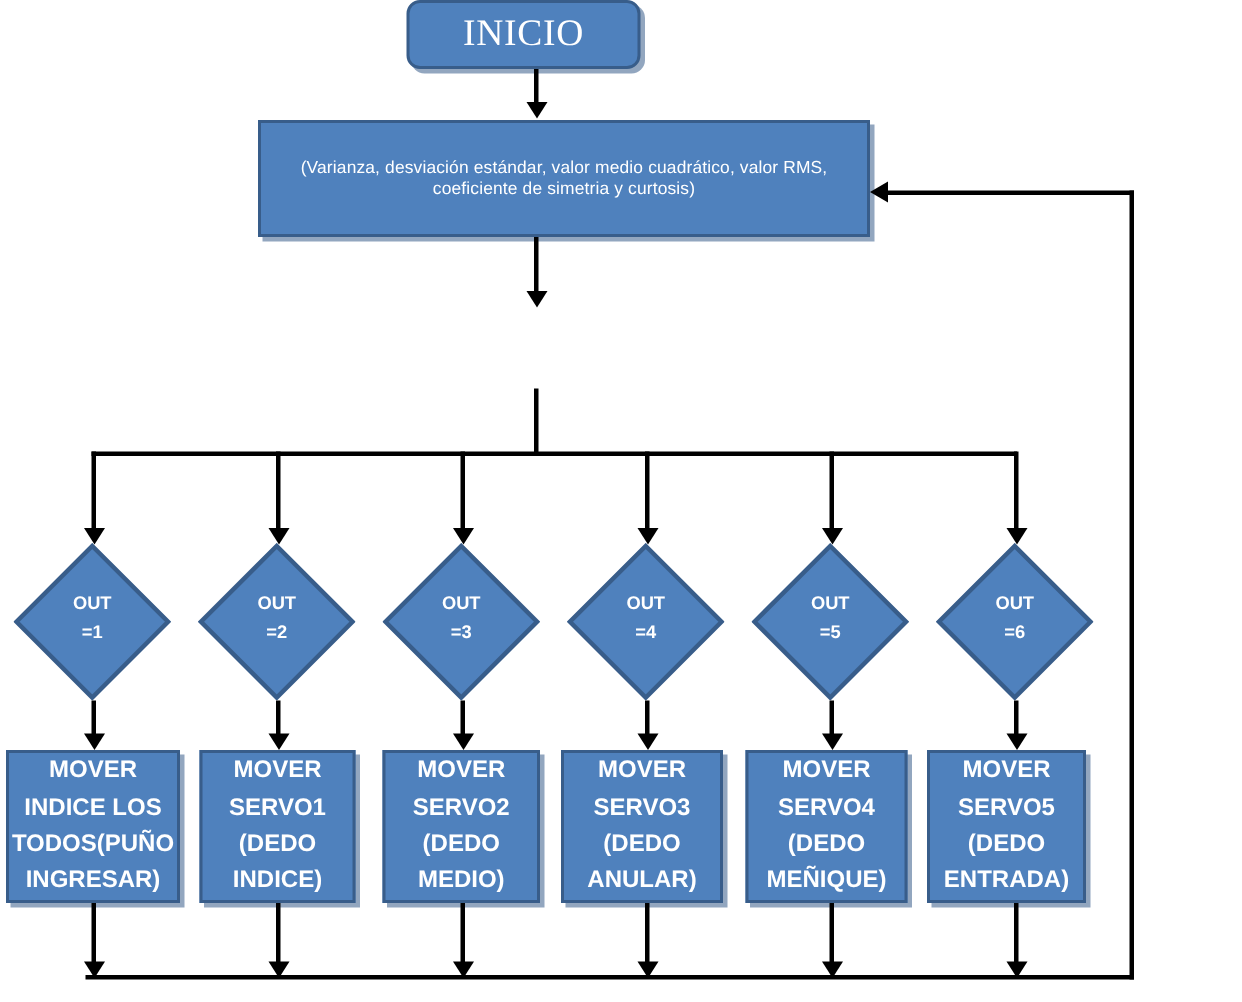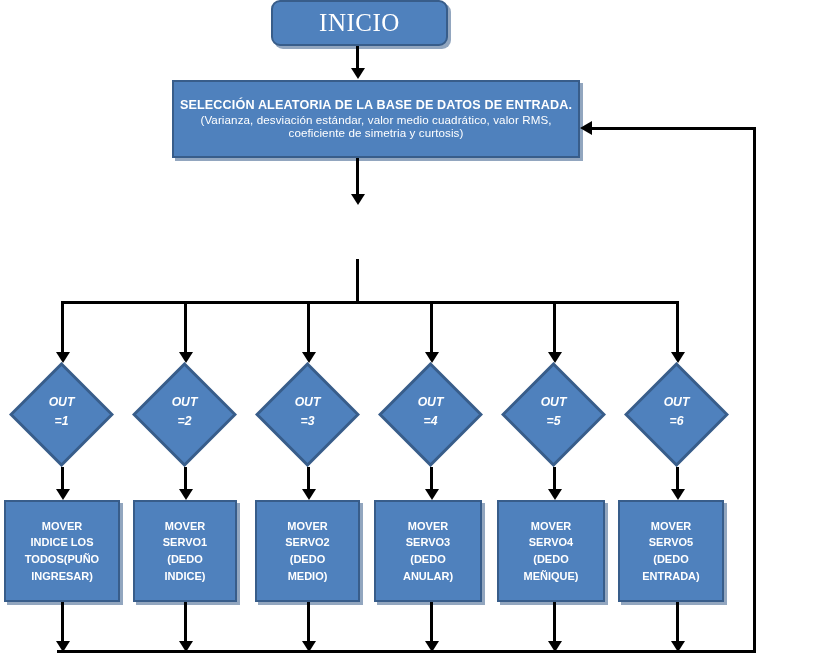--- a/index.html
+++ b/index.html
@@ -58,31 +58,30 @@
   }
   .process .line-wrap {
     font-weight: bold;
     font-size: 12.6px;
     white-space: nowrap;
   }
 
   
   .action {
     font-weight: bold;
-    font-size: 11px;
+    font-size: 16px;
     padding: 4px 2px;
     line-height: 1.52;
     justify-content: center;
   }
   .action span { display: block; white-space: nowrap; }
 
   
   .diamond-wrap {
     position: absolute;
-    font-style: italic;
   }
   .diamond-shape {
     position: absolute;
     left: 0;
     top: 0;
     width: 100%;
     height: 100%;
   }
   .diamond-label {
     position: absolute;
@@ -120,29 +119,28 @@
     border-top: 7px solid transparent;
     border-bottom: 7px solid transparent;
     border-right: 12px solid #000000;
   }
 </style>
 </head>
 <body>
 
 <div id="canvas">
 
-  <div class="node terminator shadowed" style="left:271px; top:0px; width:177px; height:46px;">
+  <div class="node terminator shadowed" style="left:271px; top:0px; width:156px; height:46px;">
     <span>INICIO</span>
   </div>
 
   <div class="line-v" style="left:356px; top:46px; width:3px; height:24px;"></div>
   <div class="arrow-down" style="left:351px; top:68px;"></div>
 
   <div class="node process shadowed" style="left:172px; top:80px; width:408px; height:78px;">
-    <span class="line-main">SELECCIÓN ALEATORIA DE LA BASE DE DATOS DE ENTRADA.</span>
     <span class="line-sub">(Varianza, desviación estándar, valor medio cuadrático, valor RMS,</span>
     <span class="line-sub">coeficiente de simetria y curtosis)</span>
   </div>
 
   <div class="line-v" style="left:356px; top:158px; width:3px; height:38px;"></div>
   <div class="arrow-down" style="left:351px; top:194px;"></div>
 
 
   <div class="line-v" style="left:356px; top:259px; width:3px; height:44px;"></div>
   <div class="line-h" style="left:61px; top:301px; width:617px; height:3px;"></div>

